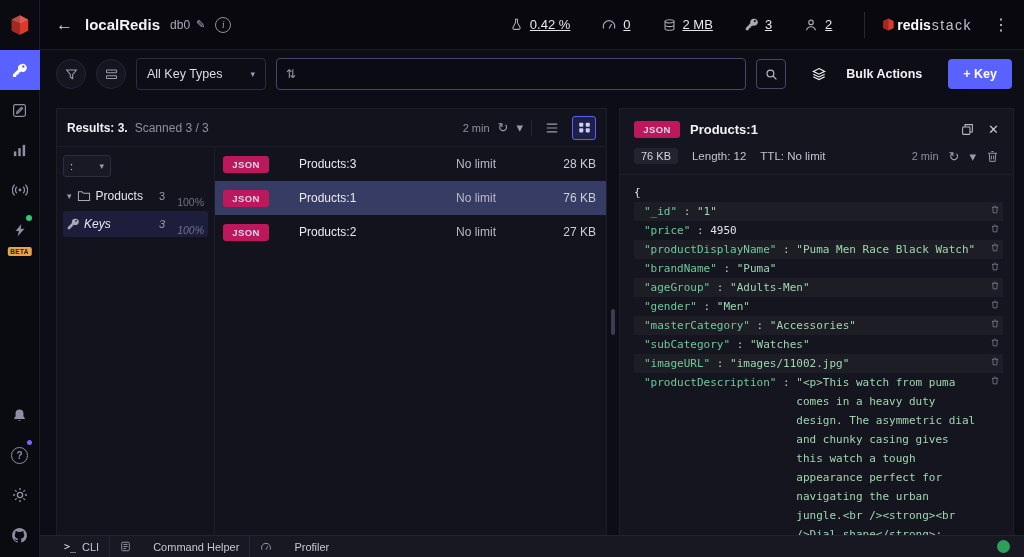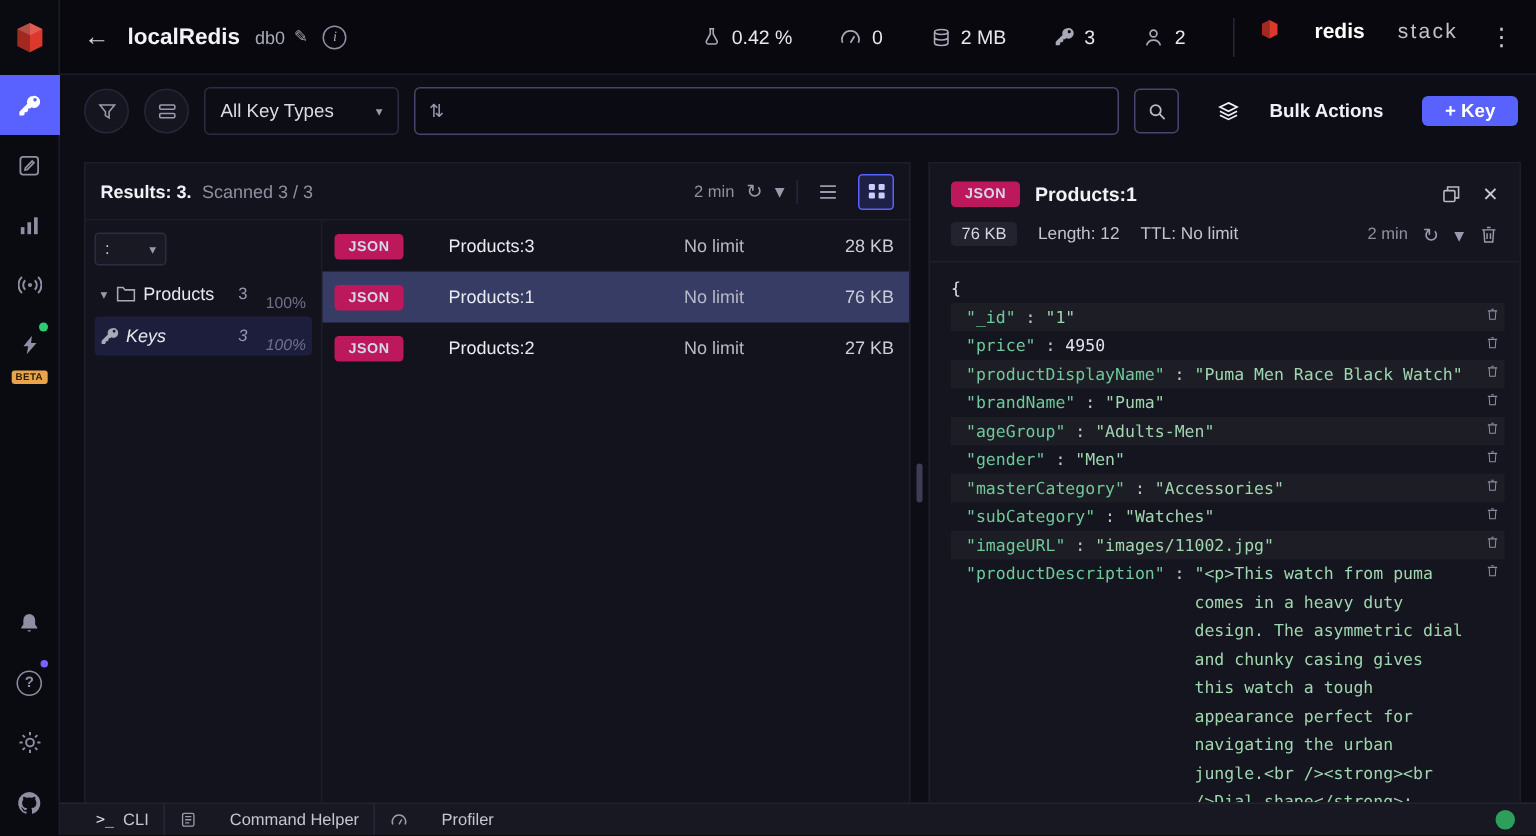--- a/index.html
+++ b/index.html
@@ -22,40 +22,40 @@
   
   .right-side { flex:1; min-width:0; display:flex; flex-direction:column; }
 
   
   .topbar { height:50px; flex:none; background:#08080e; border-bottom:1px solid #1c1c28; display:flex; align-items:center; padding:0 12px 0 14px; gap:10px; }
   .back-btn { color:#d5d5de; font-size:17px; cursor:pointer; padding:0 2px; }
   .db-title { font-size:15px; font-weight:700; color:#f3f3f7; }
   .db-chip { display:flex; align-items:center; gap:6px; color:#a9a9b8; font-size:12px; }
   .edit-glyph { font-size:11px; color:#a9a9b8; cursor:pointer; }
   .info-btn { width:16px; height:16px; border:1px solid #8f8fa3; border-radius:50%; color:#a9a9b8; font-size:9.5px; font-style:italic; font-family:"Liberation Serif", serif; display:flex; align-items:center; justify-content:center; cursor:pointer; }
-  .metrics { margin-left:auto; display:flex; align-items:center; }
+  .metrics { margin-left:auto; display:flex; align-items:center;text-decoration:underline; }
   .metric { display:flex; align-items:center; gap:7px; padding:0 16px; color:#e7e7ee; font-size:13px; }
   .metric svg { color:#a9a9b8; }
-  .brand { display:flex; gap:22px; padding-left:16px; margin-left:6px; border-left:1px solid #26263a; height:26px; }
+  .brand { display:flex; align-items:center; gap:1px; padding-left:16px; margin-left:6px; border-left:1px solid #26263a; height:26px; }
   .brand-redis { font-weight:700; color:#ffffff; font-size:14px; }
   .brand-stack { color:#c2c2cf; font-size:14px; font-weight:400; letter-spacing:1.5px; }
   .more-btn { color:#c6c6d2; font-size:16px; margin-left:8px; padding:0 3px; cursor:pointer; }
 
   
   .toolbar { height:48px; flex:none; display:flex; align-items:center; gap:10px; padding:0 12px 0 16px; background:#0d0d15; }
   .circle-btn { width:30px; height:30px; flex:none; border-radius:50%; background:#15151f; border:1px solid #26263a; display:flex; align-items:center; justify-content:center; color:#9a9aae; cursor:pointer; }
   .type-select { height:32px; min-width:130px; display:flex; align-items:center; justify-content:space-between; gap:8px; padding:0 10px; background:#0d0d16; border:1px solid #2c2c44; border-radius:4px; color:#dcdce4; font-size:12.5px; cursor:pointer; }
   .caret { font-size:9px; color:#9a9aae; }
   .search-wrap { flex:1; height:32px; display:flex; align-items:center; gap:8px; background:#0b0b13; border:1px solid #46466b; border-radius:4px; padding:0 9px; }
   .search-wrap input { flex:1; background:transparent; border:none; outline:none; color:#e8e8ee; font-size:12.5px; font-family:"Liberation Sans", sans-serif; }
   .search-wrap input::placeholder { color:#75758a; }
   .sort-glyph { color:#9a9aae; font-size:12px; }
   .search-btn { width:30px; height:30px; flex:none; border:1px solid #46466b; border-radius:4px; display:flex; align-items:center; justify-content:center; color:#b9b9c8; cursor:pointer; background:transparent; }
   .bulk-btn { display:flex; align-items:center; gap:20px; color:#f0f0f5; font-size:12.5px; font-weight:600; background:transparent; border:none; margin-left:16px; cursor:pointer; font-family:inherit; }
-  .add-key-btn { height:20px; padding:0 15px; margin-left:16px; background:#5961ff; color:#ffffff; border:none; border-radius:4px; font-size:12.5px; font-weight:600; display:flex; align-items:center; cursor:pointer; font-family:inherit; }
+  .add-key-btn { height:30px; padding:0 15px; margin-left:16px; background:#5961ff; color:#ffffff; border:none; border-radius:4px; font-size:12.5px; font-weight:600; display:flex; align-items:center; cursor:pointer; font-family:inherit; }
 
   
   .content { flex:1; min-height:0; display:flex; padding:10px 10px 0 16px; background:#0d0d15; }
   .panel { background:#13131d; border:1px solid #1e1e2b; border-bottom:none; display:flex; flex-direction:column; min-height:0; overflow:hidden; }
   .browser-panel { width:551px; flex:none; }
   .panel-divider { width:12px; flex:none; display:flex; align-items:center; justify-content:center; cursor:col-resize; }
   .divider-handle { width:4px; height:26px; background:#3c3c52; border-radius:2px; }
   .details-panel { flex:1; min-width:0; background:#15151f; }
 
   

